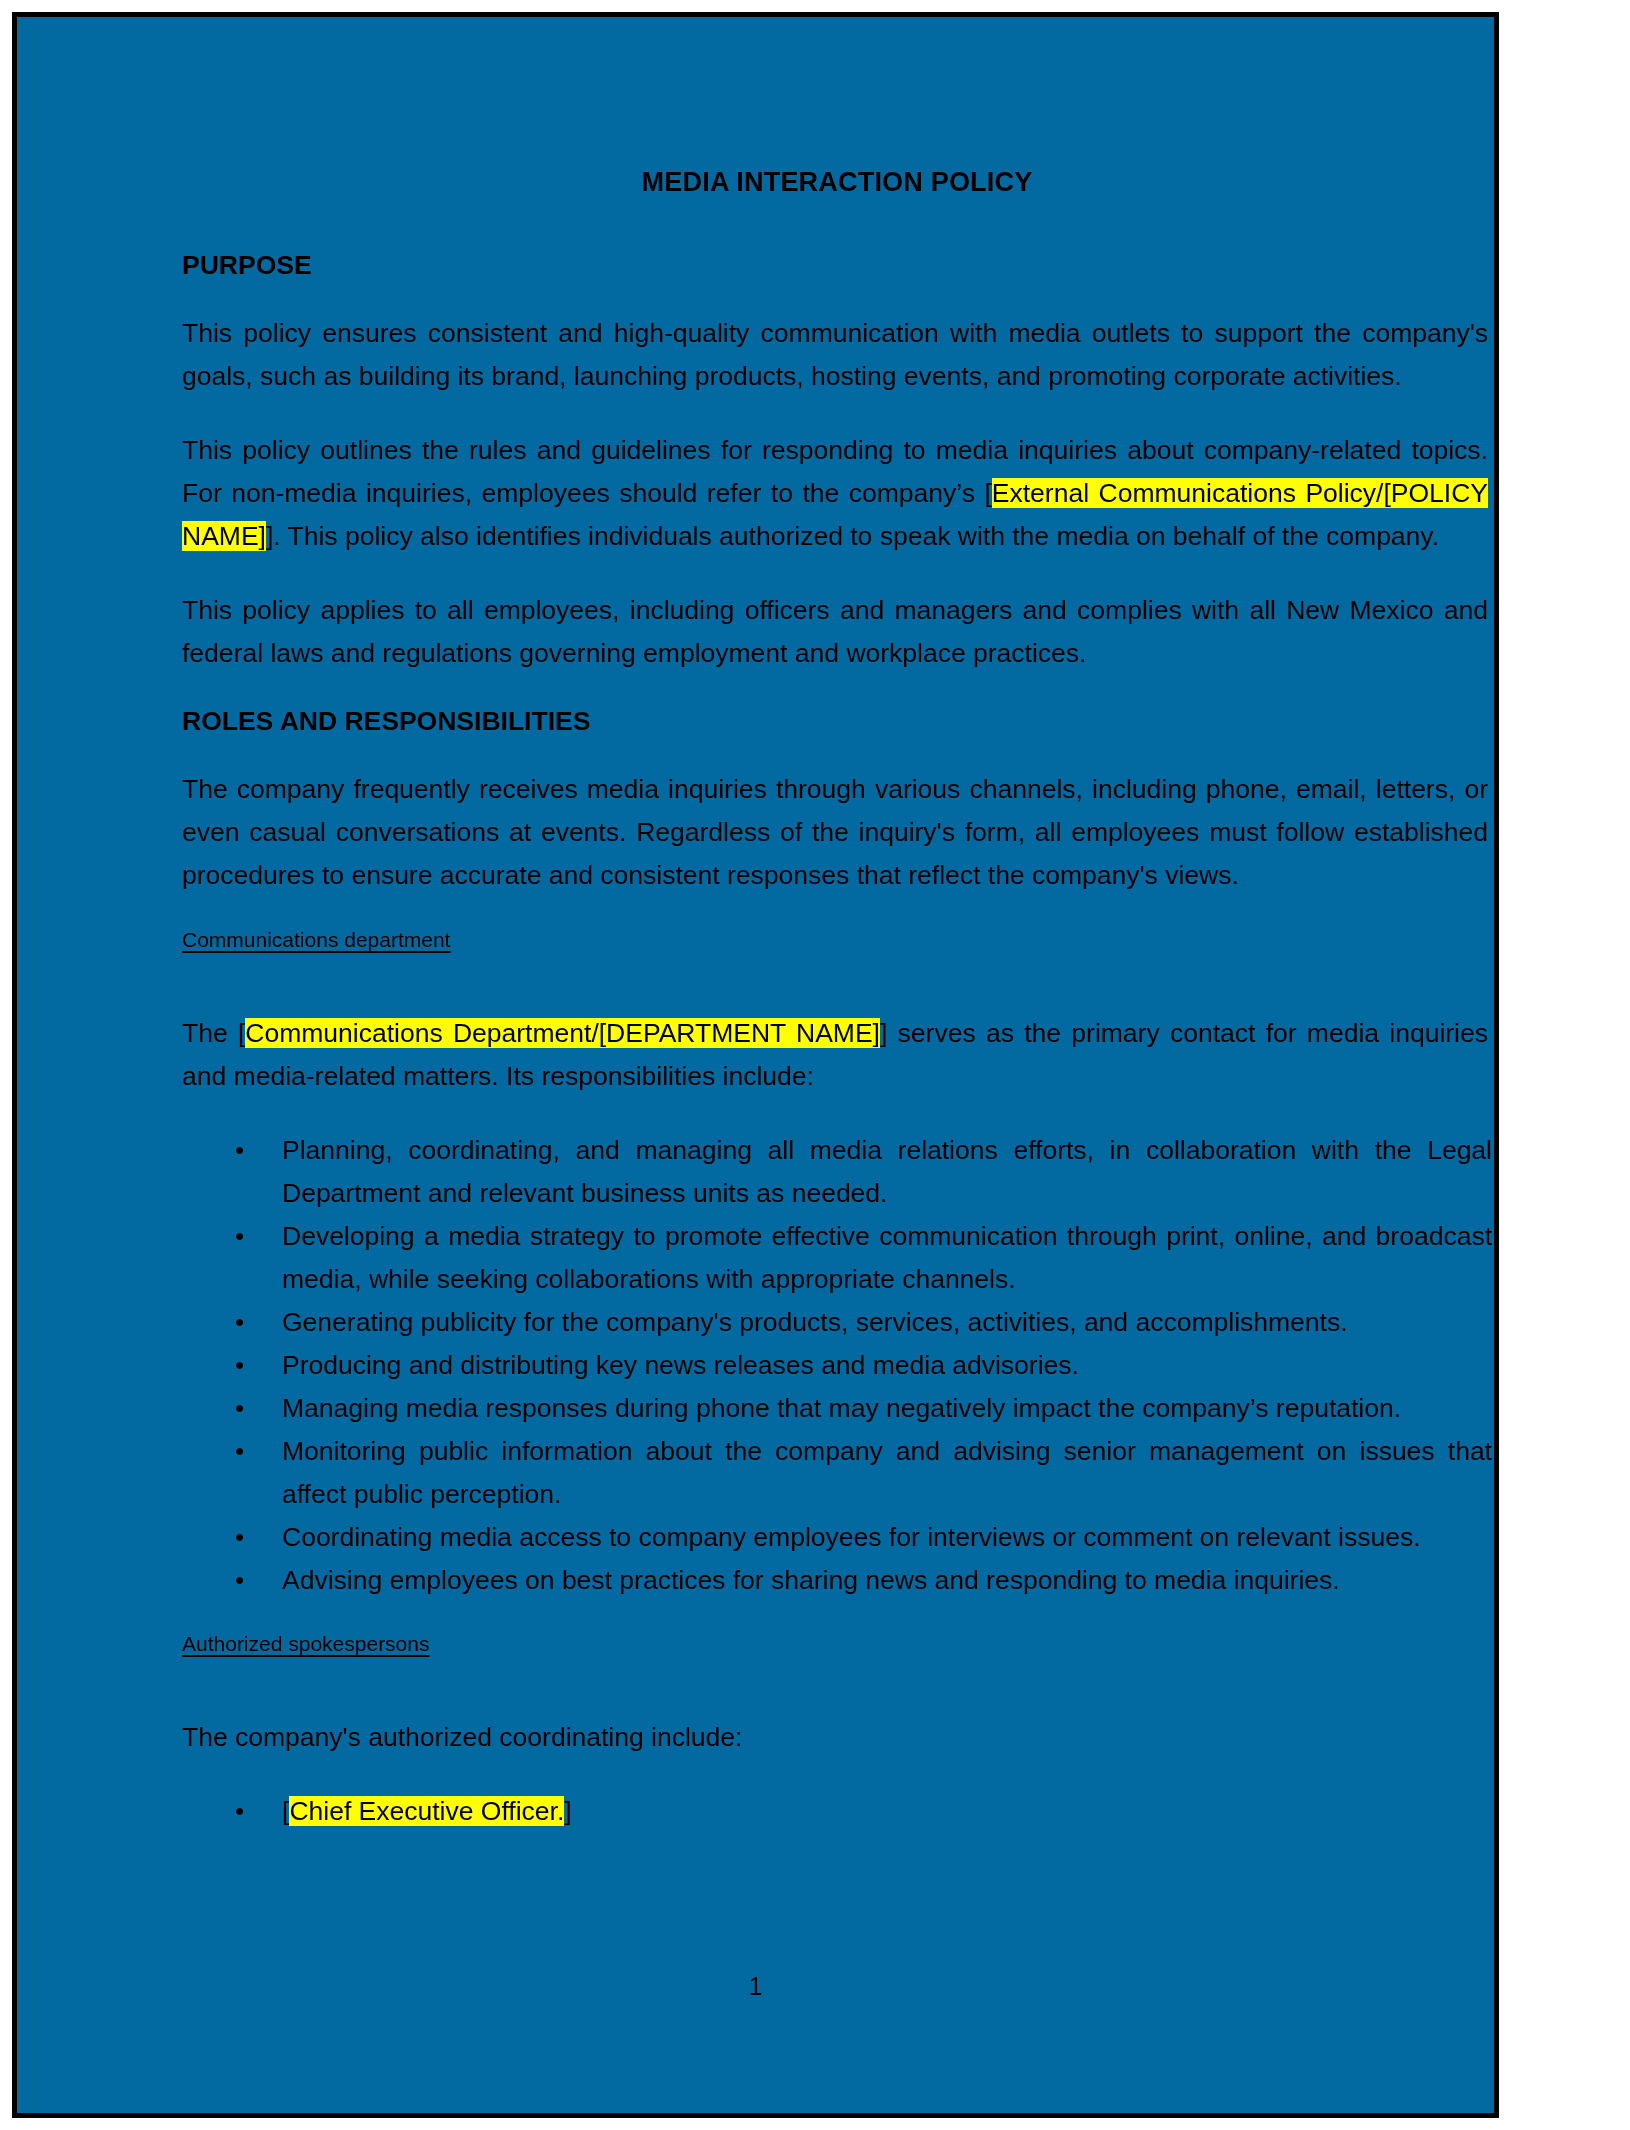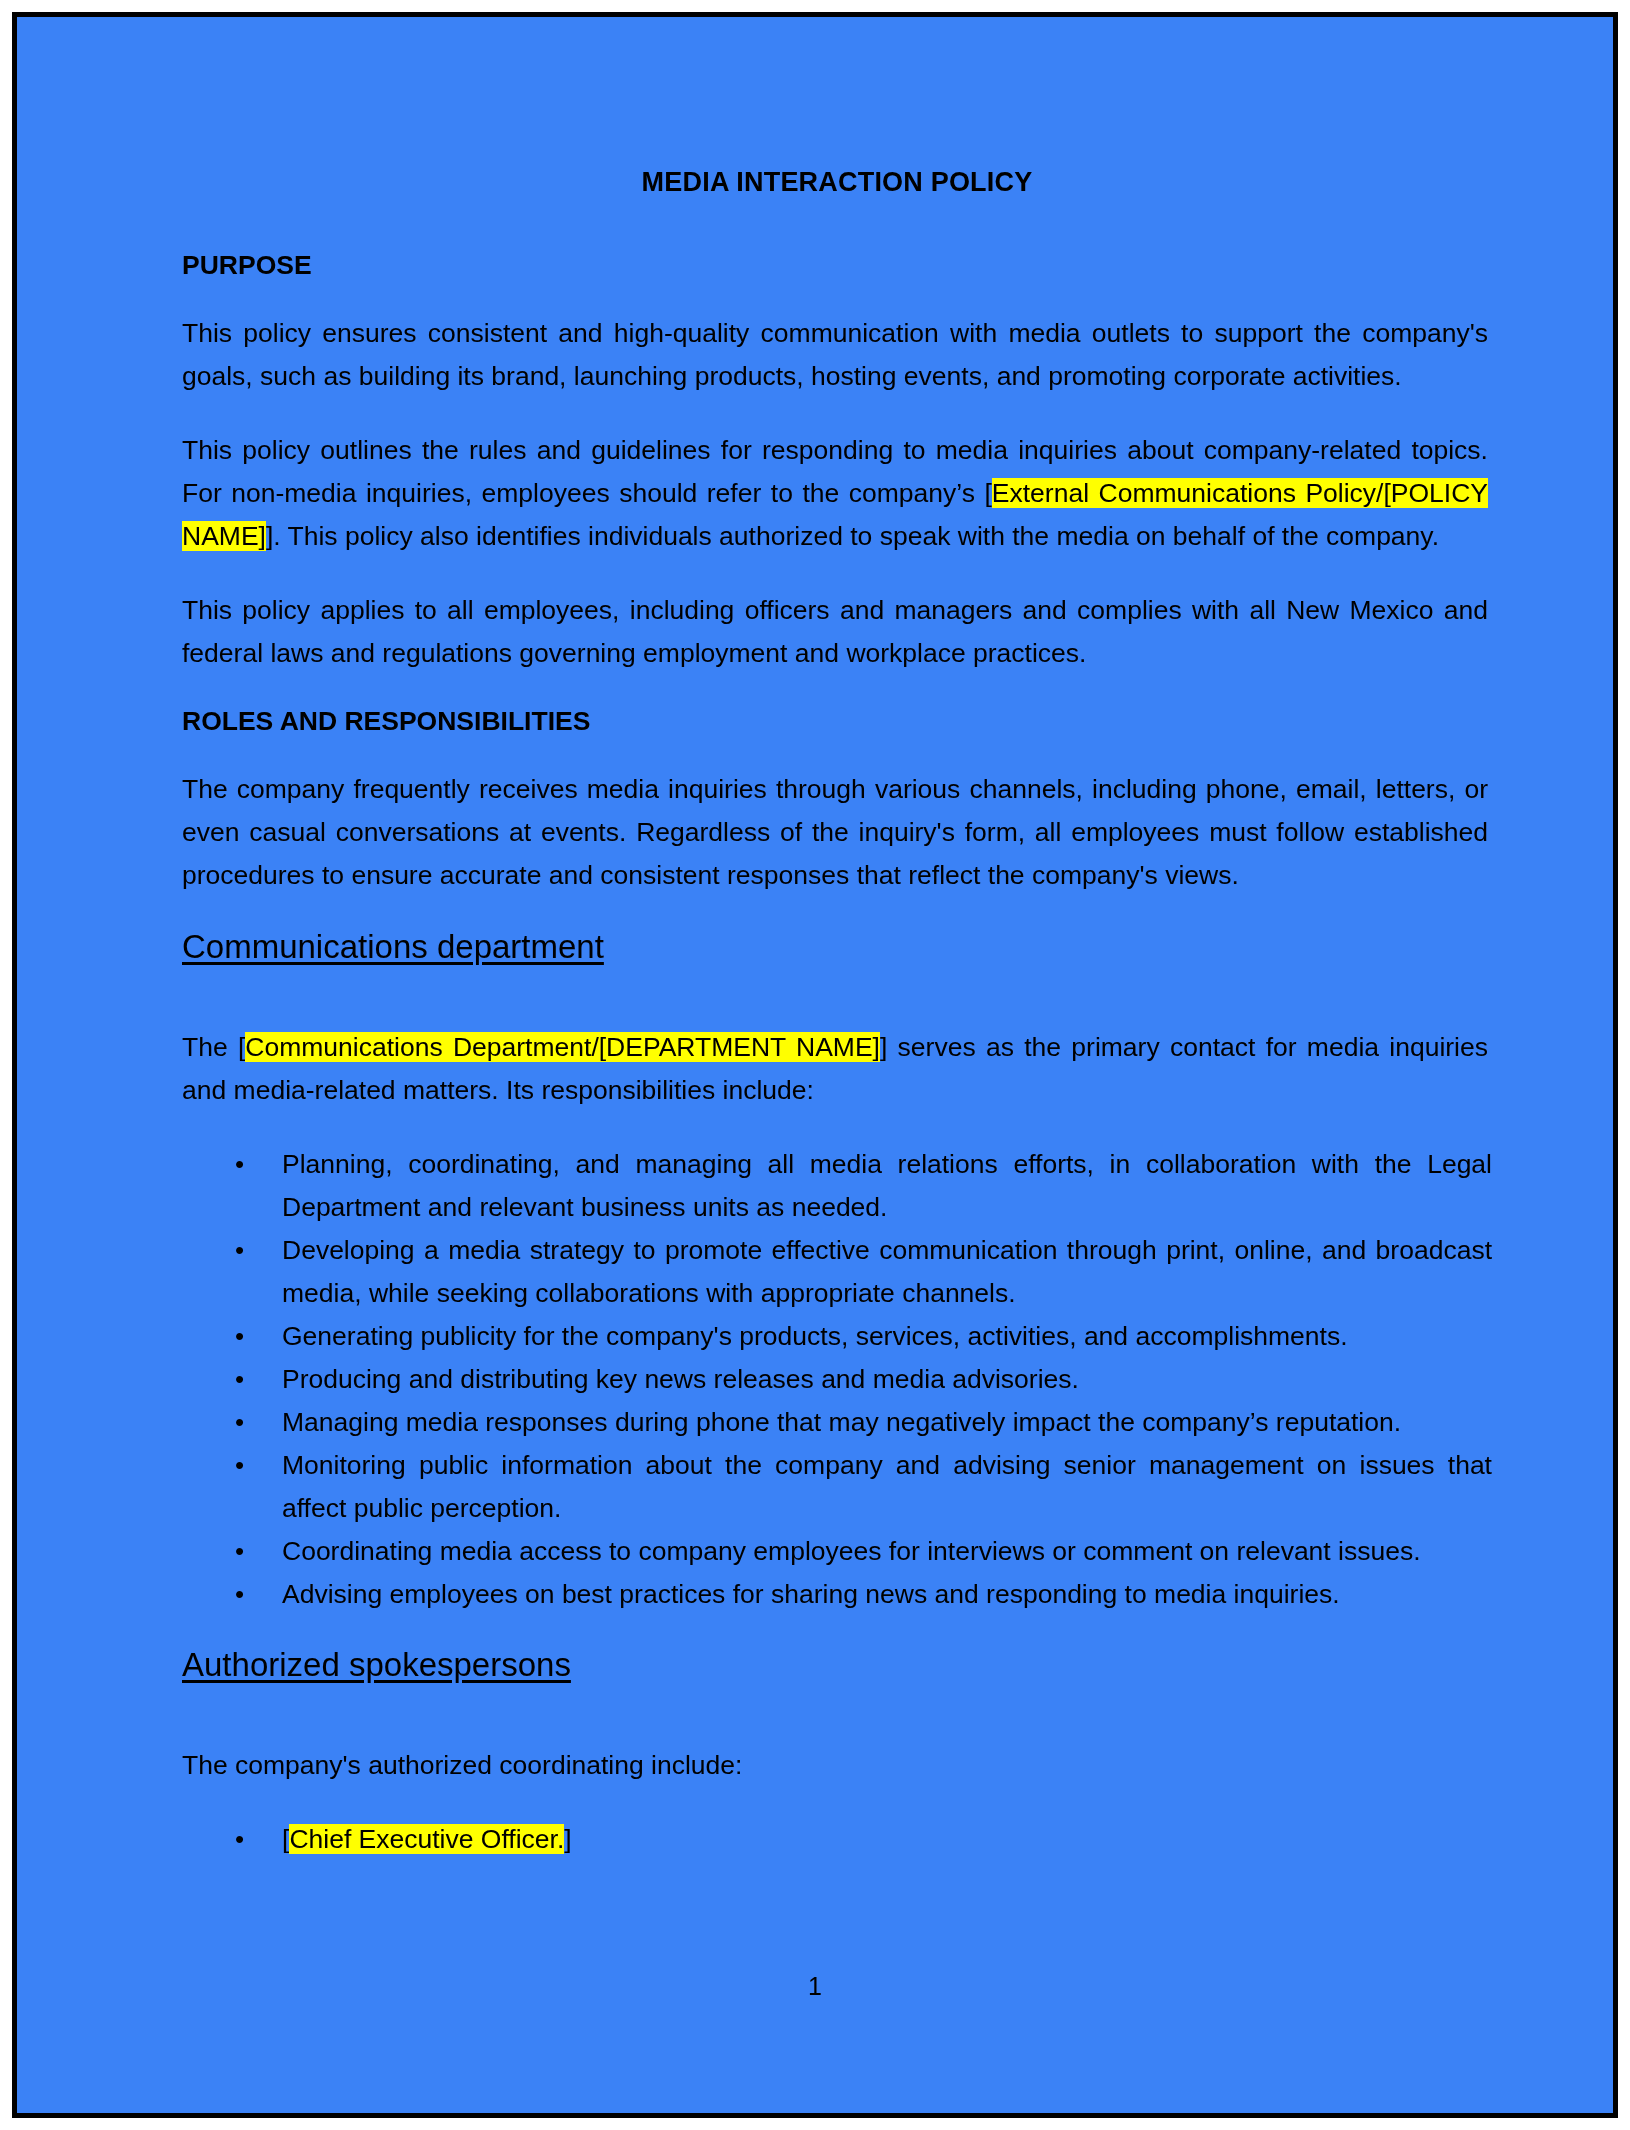--- a/index.html
+++ b/index.html
@@ -12,25 +12,25 @@
     height: 2130px;
     font-family: "Liberation Sans", sans-serif;
     color: #000000;
     overflow: hidden;
   }
 
   .page-frame {
     position: absolute;
     left: 12px;
     top: 12px;
-    width: 1606px;
+    width: 1487px;
     height: 2106px;
     border: 5px solid #000000;
     box-sizing: border-box;
-    background: #3b82f6;
+    background: #0369a1;
   }
 
   .page-body {
     position: absolute;
     left: 165px;
     top: 150px;
     width: 1310px;
   }
 
   .doc-title {
@@ -41,21 +41,21 @@
     margin: 0 0 52px 0;
   }
 
   .section-heading {
     font-weight: bold;
     font-size: 26.5px;
     margin: 12px 0 31px 0;
   }
 
   .sub-heading {
-    font-size: 33px;
+    font-size: 21px;
     text-decoration: underline;
     text-underline-offset: 4px;
     margin: 0 0 30px 0;
     display: inline-block;
   }
   .sub-heading-wrap { margin: 0 0 30px 0; }
 
   p.body-text {
     font-size: 26.5px;
     line-height: 43px;

